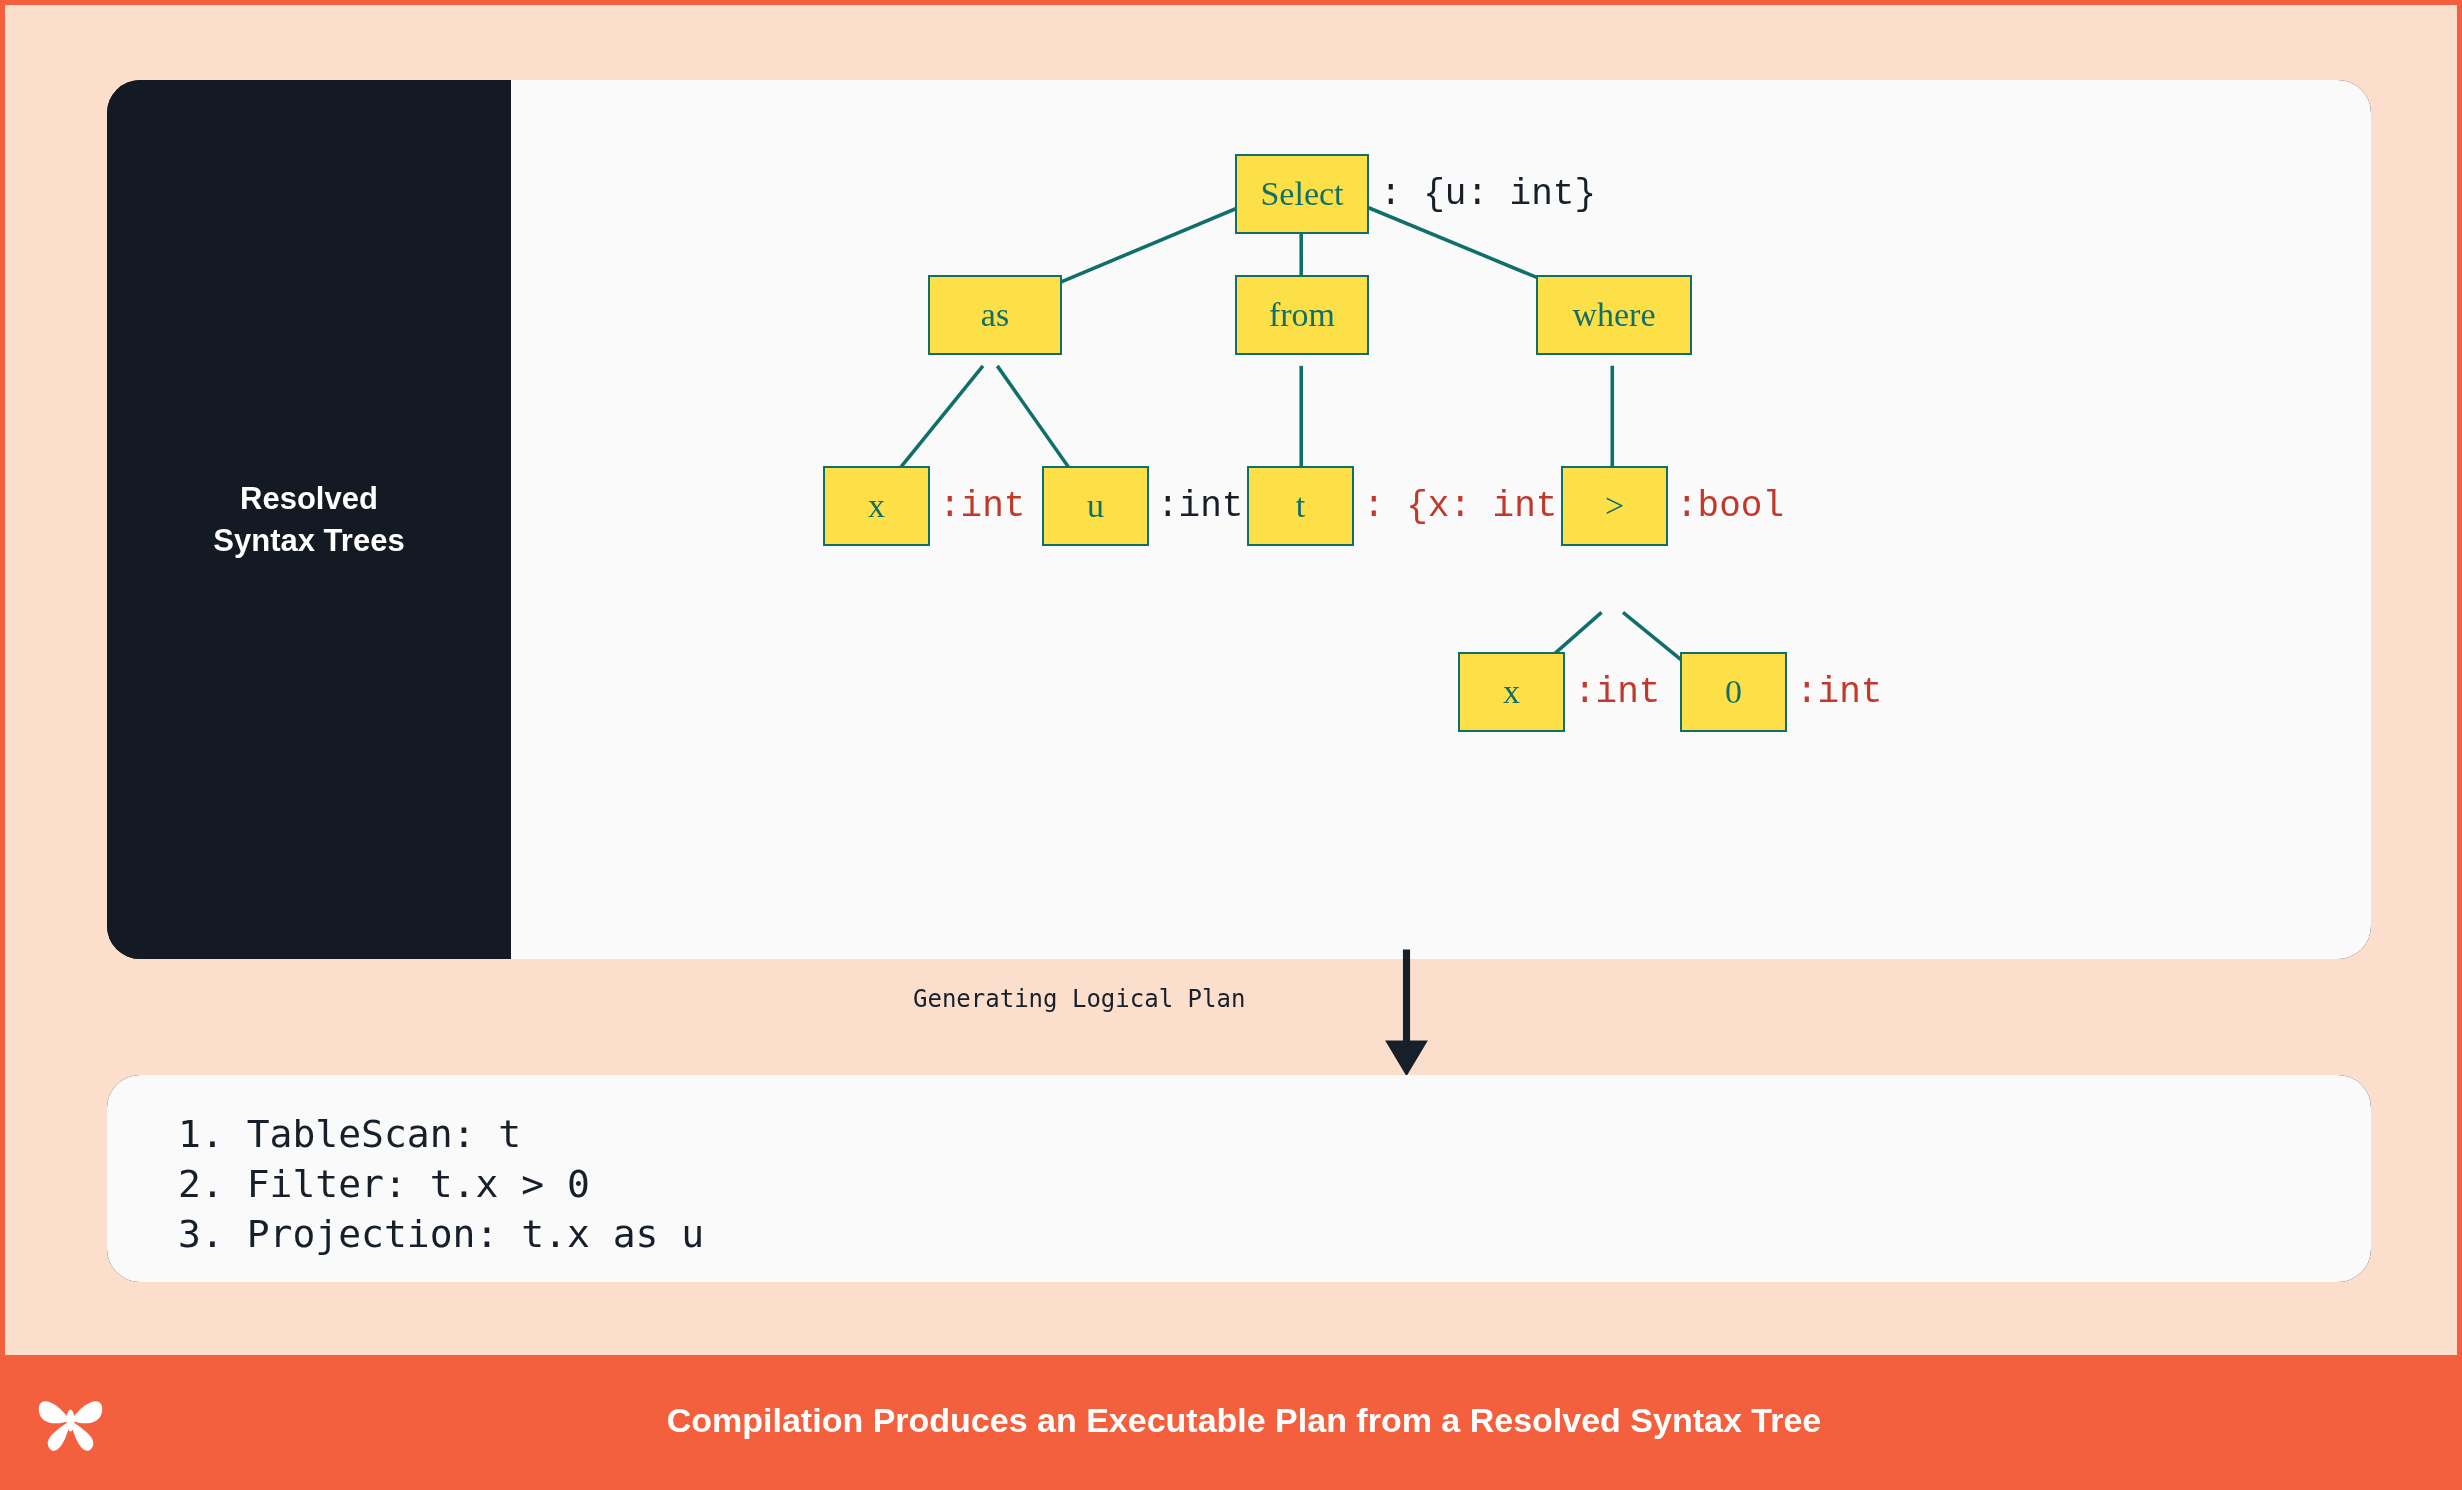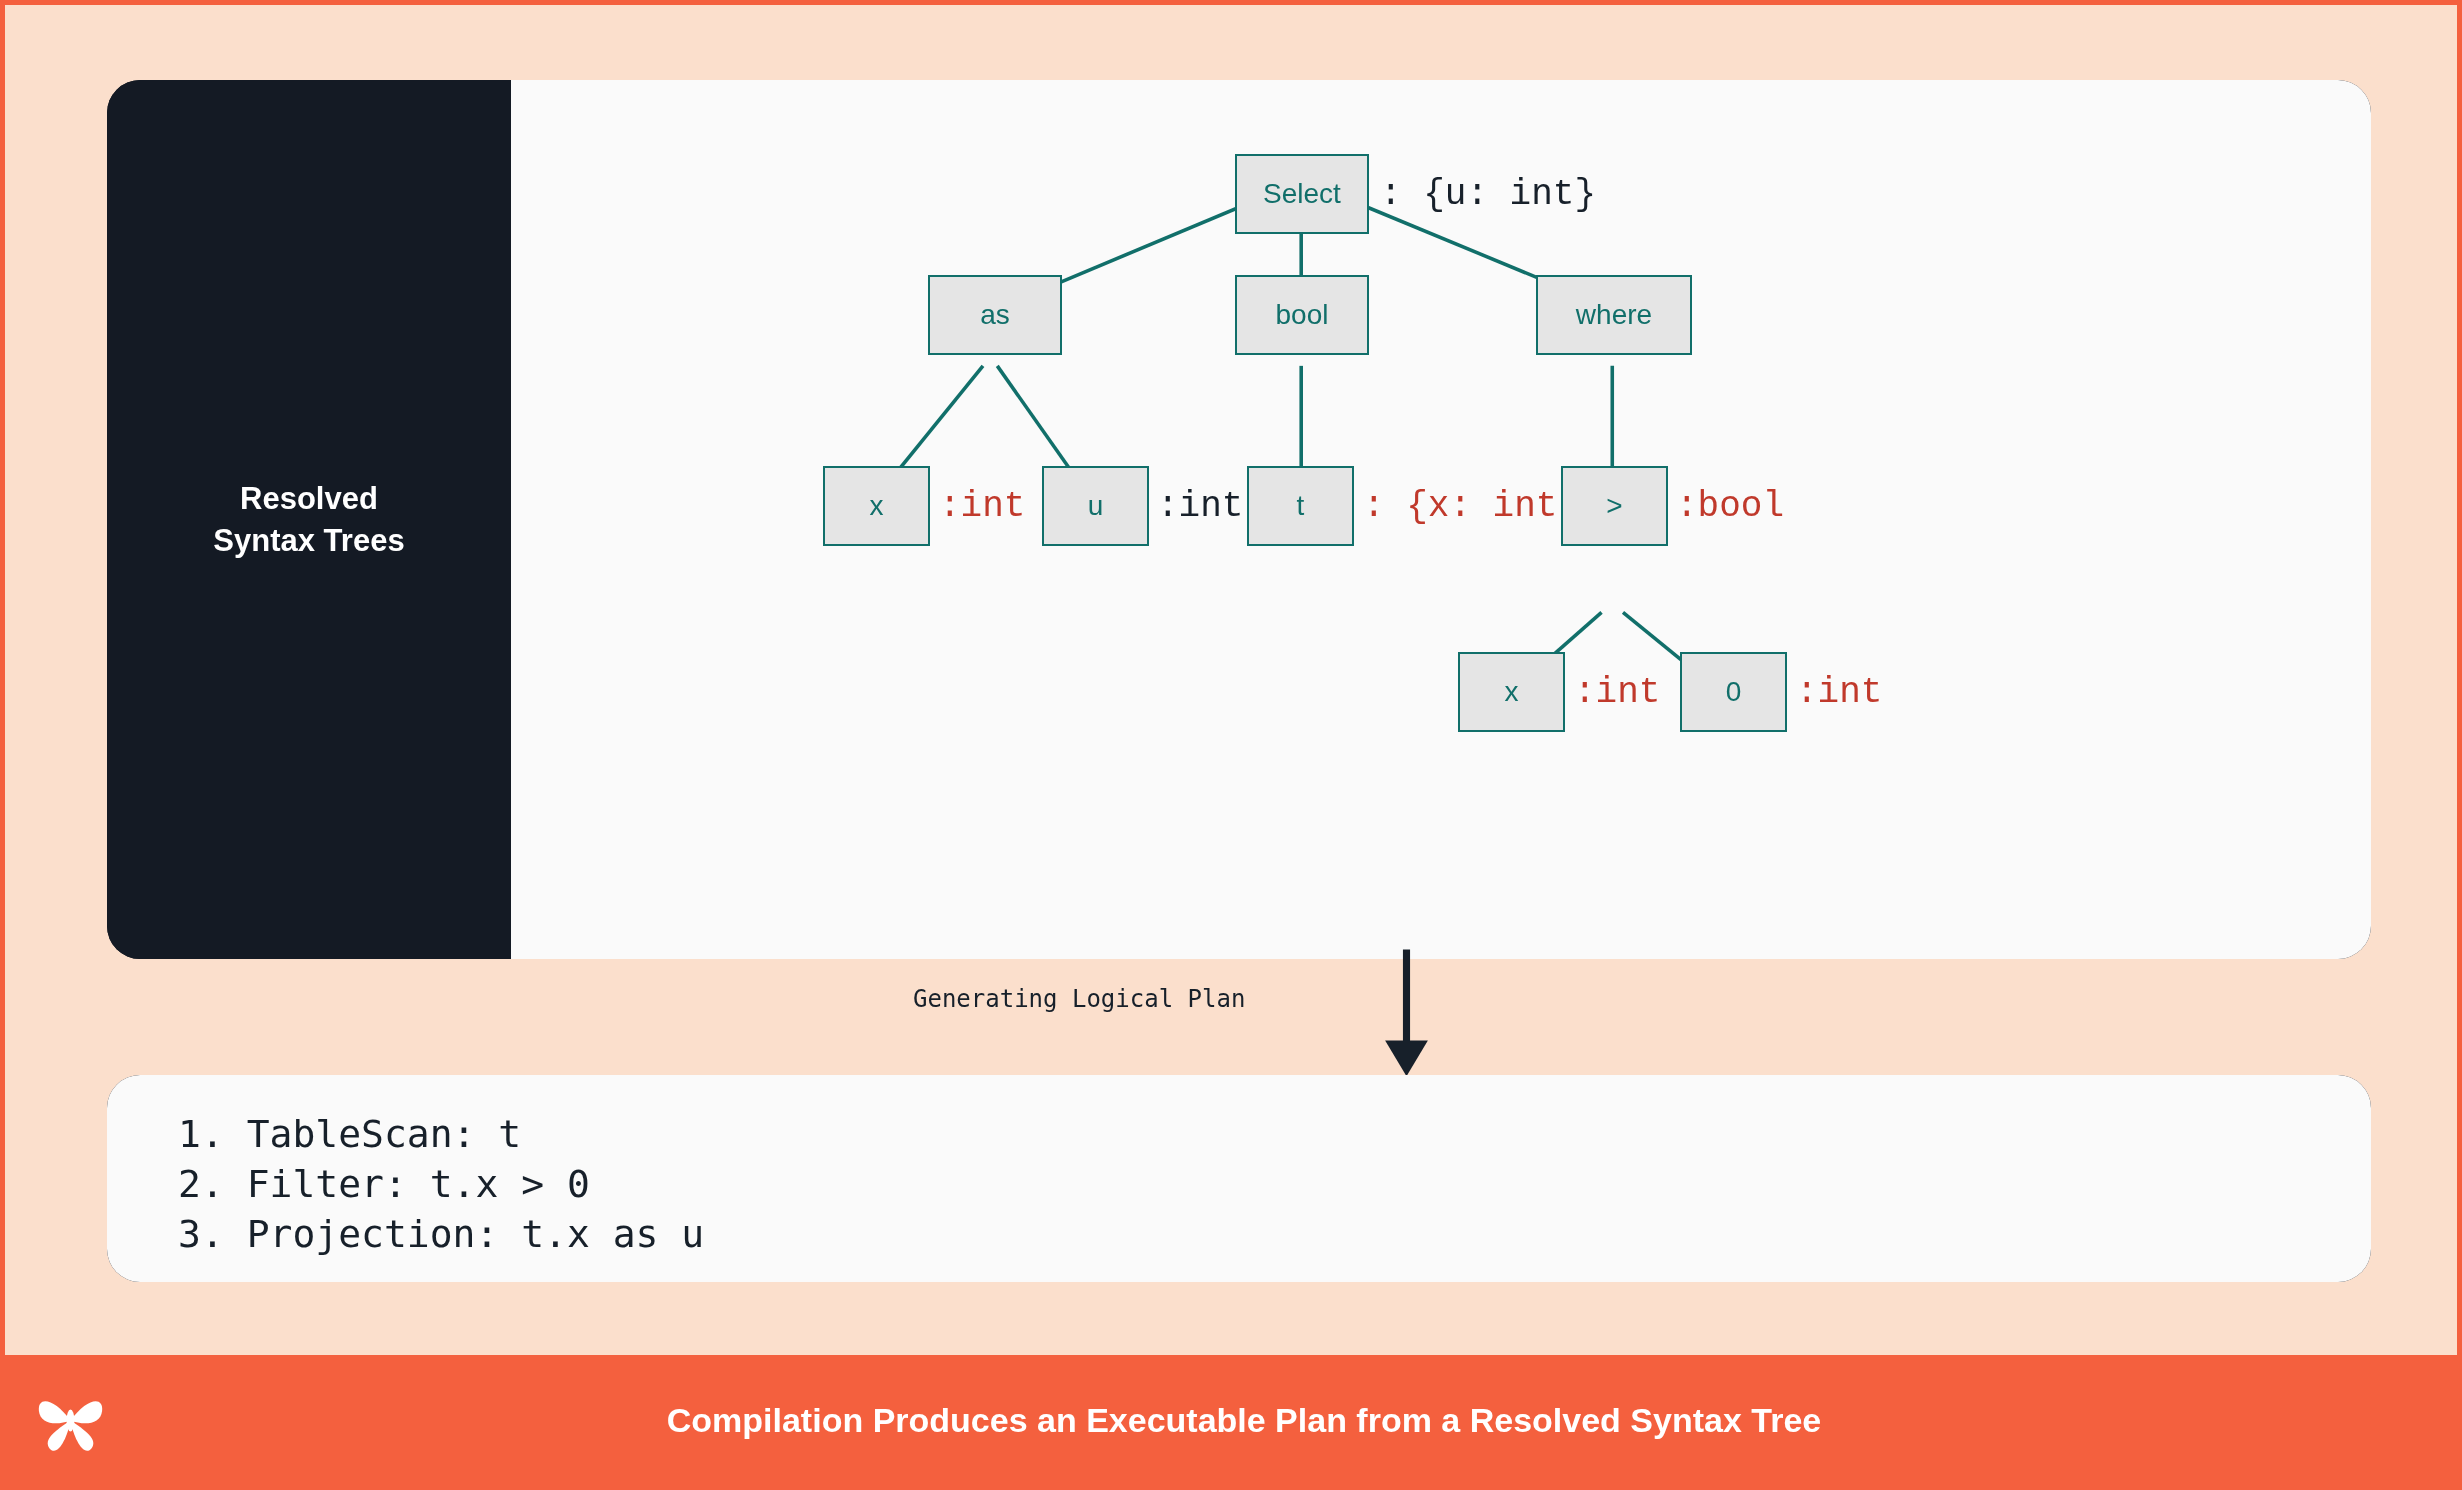--- a/index.html
+++ b/index.html
@@ -74,24 +74,24 @@
     position: absolute;
     left: 0;
     top: 0;
     width: 100%;
     height: 100%;
   }
 
   .node-box {
     position: absolute;
     border: 2.9px solid #116f6a;
-    background: #e5e5e5;
+    background: #fde047;
     color: #116f6a;
-    font-family: Liberation Sans, sans-serif;
-    font-size: 28px;
+    font-family: Liberation Serif, serif;
+    font-size: 34px;
     display: flex;
     align-items: center;
     justify-content: center;
     box-sizing: border-box;
   }
   .annot {
     position: absolute;
     font-family: Liberation Mono, monospace;
     font-size: 36px;
     white-space: pre;
@@ -188,21 +188,21 @@
           <path d="M 1525 745 L 1400 855"></path>
           <path d="M 1555 745 L 1690 855"></path>
         </g>
       </svg>
 
       <div class="node-box" style="left:724px; top:74px; width:134px; height:80px;">Select</div>
       <div class="annot dark" style="left:869px; top:74px; height:80px;">: {u: int}</div>
 
       <div class="node-box" style="left:417px; top:195px; width:134px; height:80px;">as</div>
 
-      <div class="node-box" style="left:724px; top:195px; width:134px; height:80px;">bool</div>
+      <div class="node-box" style="left:724px; top:195px; width:134px; height:80px;">from</div>
 
       <div class="node-box" style="left:1025px; top:195px; width:156px; height:80px;">where</div>
 
       <div class="node-box" style="left:312px; top:386px; width:107px; height:80px;">x</div>
       <div class="annot red" style="left:428px; top:386px; height:80px;">:int</div>
 
       <div class="node-box" style="left:531px; top:386px; width:107px; height:80px;">u</div>
       <div class="annot dark" style="left:646px; top:386px; height:80px;">:int</div>
 
       <div class="node-box" style="left:736px; top:386px; width:107px; height:80px;">t</div>

